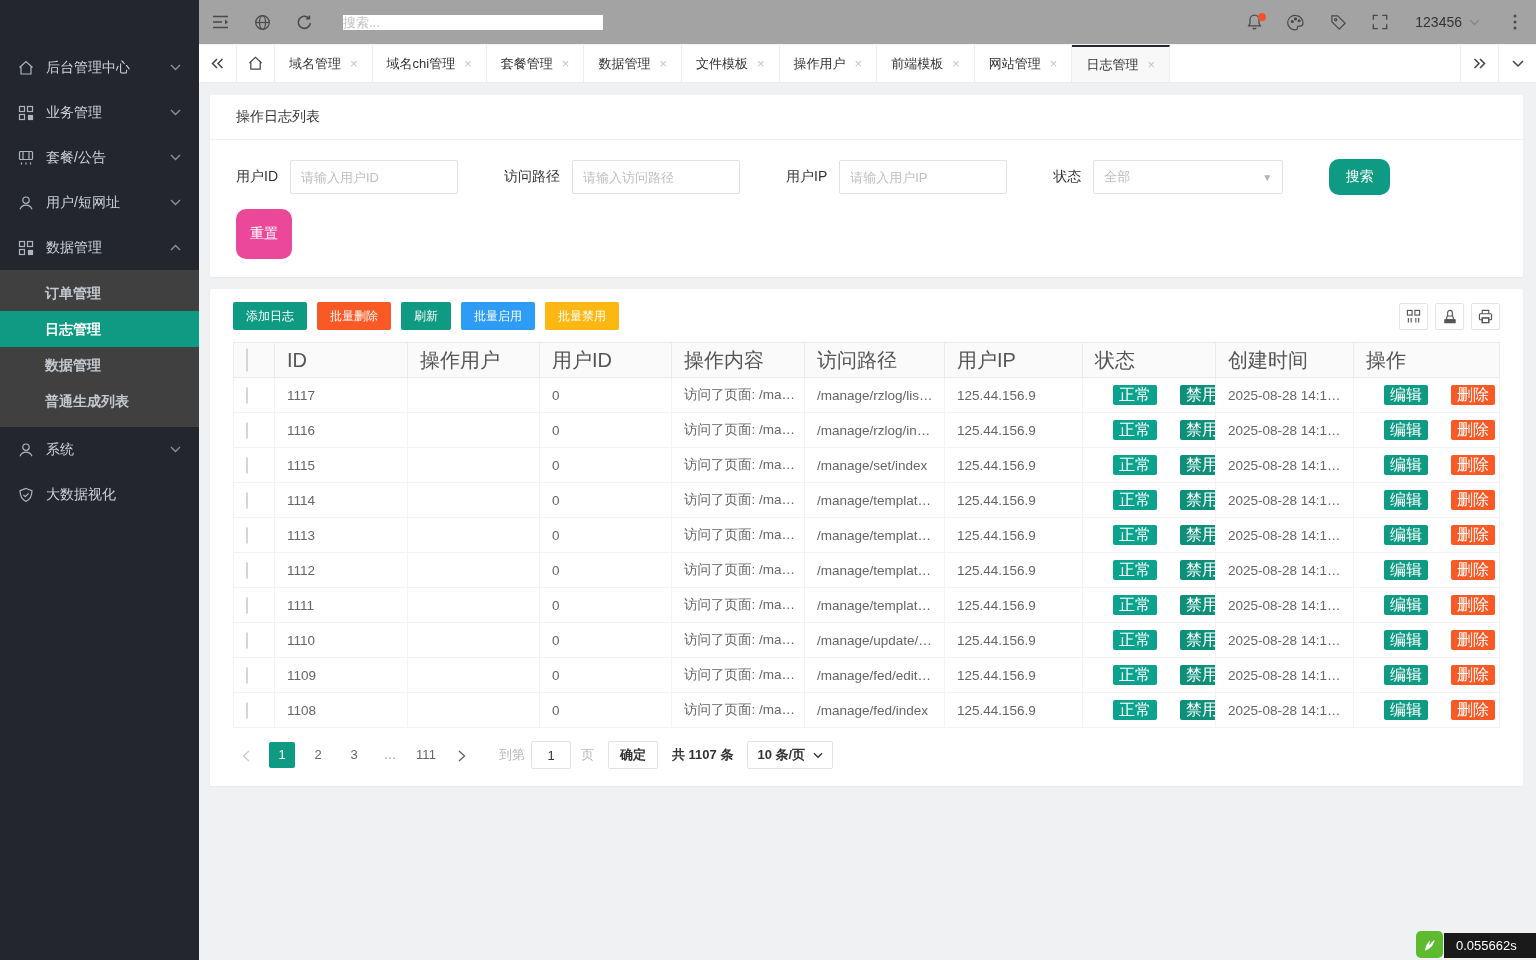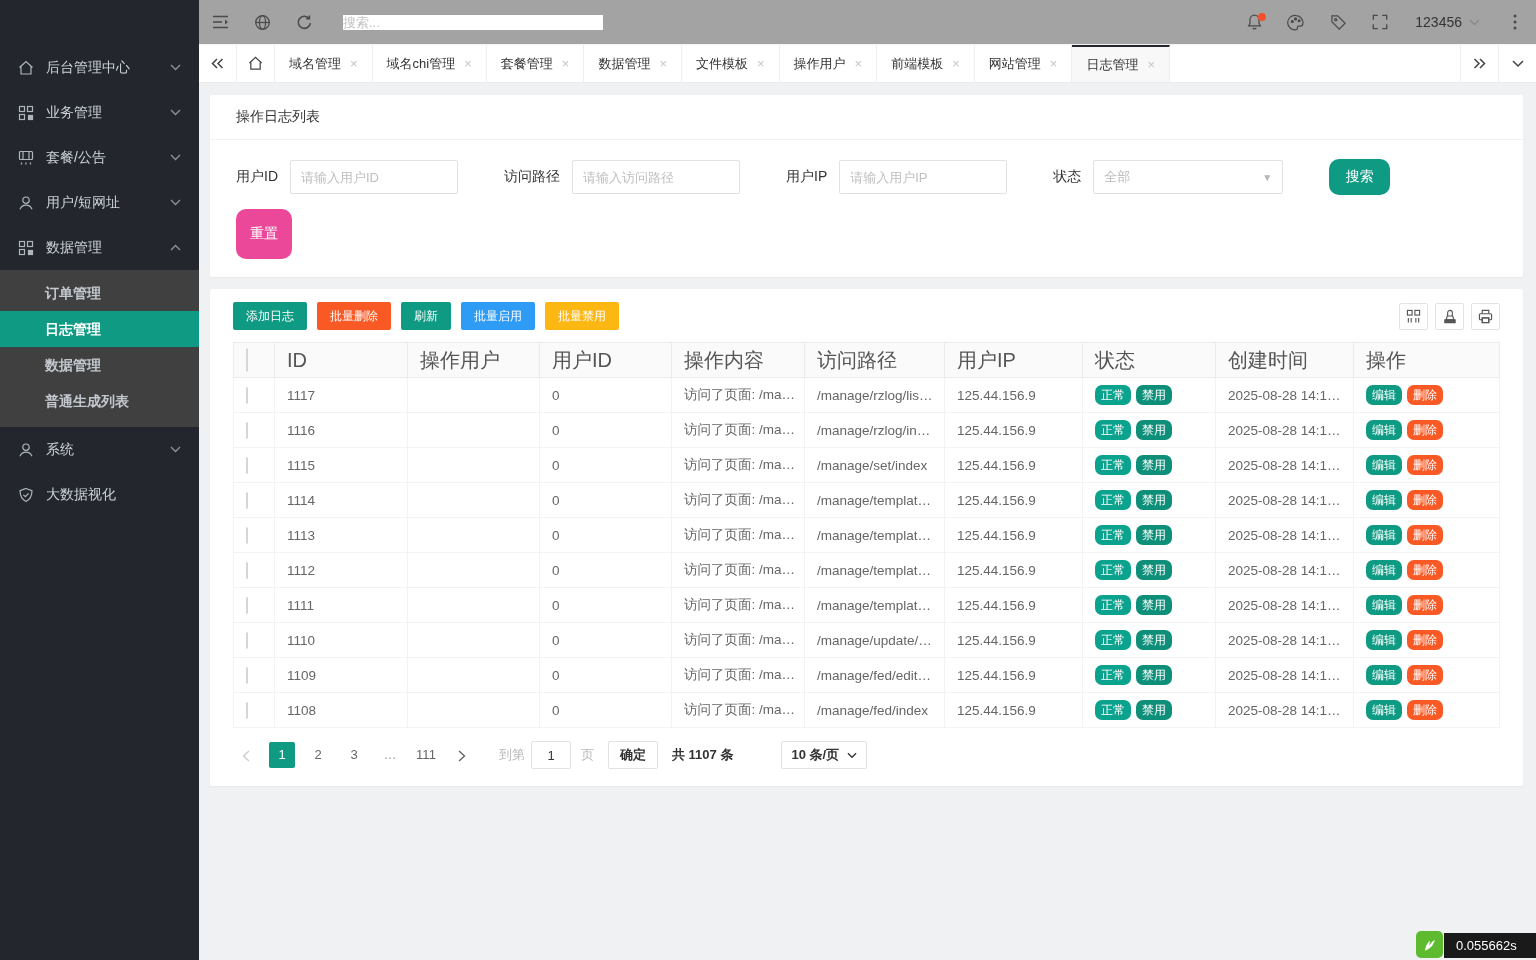--- a/index.html
+++ b/index.html
@@ -55,33 +55,33 @@
   .toolbar { padding:13px 23px 12px; display:flex; align-items:center; }
   .tbtn { height:28px; padding:0 13px; border-radius:2px; color:#fff; font-size:12px; border:none; margin-right:10px; cursor:pointer; font-family:inherit; }
   .icon-btns { margin-left:auto; display:flex; gap:7px; }
   .icon-btn { width:29px; height:27px; border:1px solid #e3e3e3; border-radius:2px; background:#fff; display:flex; align-items:center; justify-content:center; color:#555; cursor:pointer; }
 
   .table-wrap { padding:0 23px; }
   table { width:100%; border-collapse:collapse; table-layout:fixed; }
   th { background:#fafafa; border:1px solid #ebebeb; height:35px; padding:0 12px; font-size:20px; font-weight:400; color:#555; text-align:left; white-space:nowrap; overflow:hidden; }
   td { border:1px solid #f3f3f3; height:35px; padding:0 12px; font-size:13.5px; color:#666; white-space:nowrap; overflow:hidden; }
   .checkbox { width:16px; height:16px; border:1px solid #d6d6d6; border-radius:2px; background:#fff; cursor:pointer; }
-  .badge { display:inline-block; height:20px; line-height:20px; padding:0 6px; border-radius:7px; color:#fff; font-size:12px; margin-right:5px; cursor:pointer; }
+  .badge { display:inline-block; height:20px; line-height:20px; padding:0 6px; border-radius:2px; color:#fff; font-size:16px; margin-right:5px; cursor:pointer;margin-left:18px; }
 
   .pager { display:flex; align-items:center; padding:13px 23px 17px; font-size:13px; color:#666; }
   .pg-item { min-width:26px; height:26px; line-height:26px; text-align:center; margin-right:10px; cursor:pointer; color:#666; }
   .pg-item.disabled { color:#ccc; cursor:default; }
   .pg-item.active { background:#0f9a83; color:#fff; border-radius:2px; cursor:default; }
   .pg-dots { color:#999; cursor:default; }
   .pg-label { color:#b9b9b9; margin:0 6px 0 14px; }
   .goto-input { width:40px; height:28px; border:1px solid #e2e2e2; border-radius:2px; text-align:center; font-size:13px; color:#333; outline:none; margin-right:10px; }
   .pg-unit { color:#b9b9b9; margin-right:14px; }
   .confirm-btn { height:28px; padding:0 11px; border:1px solid #e2e2e2; border-radius:2px; background:#fff; font-size:13px; color:#333; font-weight:bold; cursor:pointer; margin-right:14px; font-family:inherit; }
   .total-text { color:#333; font-weight:bold; margin-right:14px; }
-  .size-select { height:28px; border:1px solid #e2e2e2; border-radius:2px; padding:0 9px; display:flex; align-items:center; gap:8px; color:#333; font-weight:bold; cursor:pointer; background:#fff;margin-left:34px; }
+  .size-select { height:28px; border:1px solid #e2e2e2; border-radius:2px; padding:0 9px; display:flex; align-items:center; gap:8px; color:#333; font-weight:bold; cursor:pointer; background:#fff; }
 
   .debug-bar { position:absolute; right:0; bottom:2px; display:flex; align-items:flex-end; }
   .debug-logo { width:27px; height:27px; border-radius:5px; background:#5eba2f; display:flex; align-items:center; justify-content:center; margin-right:1px; cursor:pointer; }
   .debug-time { background:#1a1a1a; color:#fff; font-size:13px; height:25px; line-height:25px; padding:0 12px; min-width:92px; }
 
   svg { display:block; }
 </style>
 </head>
 <body>
 

